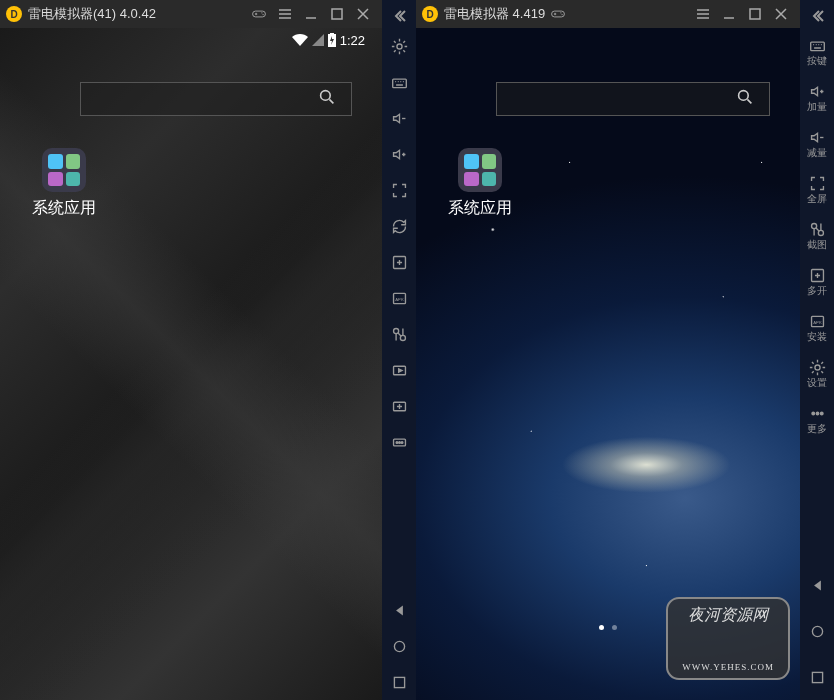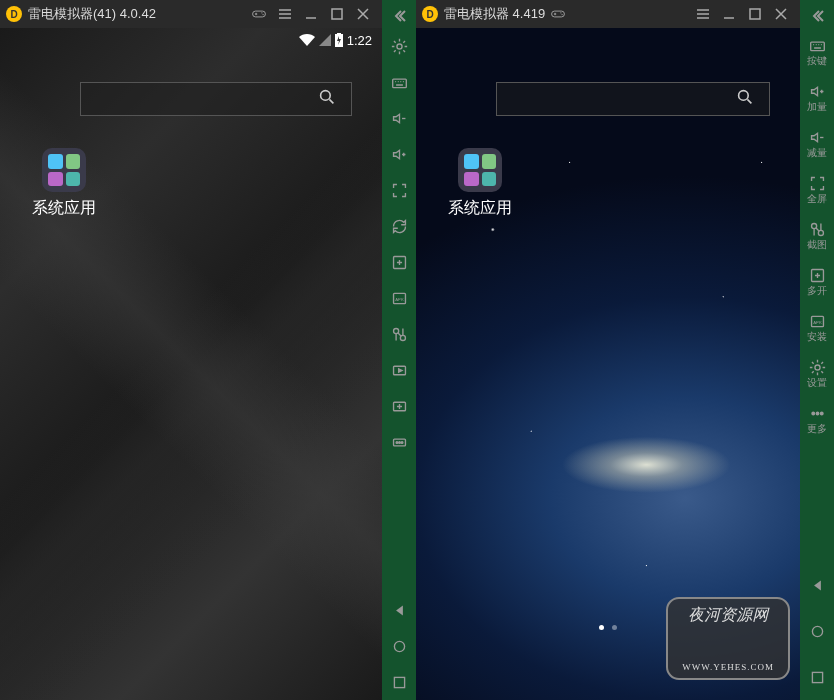--- a/index.html
+++ b/index.html
@@ -22,39 +22,39 @@
   linear-gradient(-45deg, transparent 30%, rgba(40,40,40,0.6) 45%, transparent 55%); }
 .screen-right { background: radial-gradient(ellipse 140% 60% at 70% 70%, #3a5a8a 0%, #1a3a6a 25%, #0a1a3a 50%, #050a1a 80%); }
 .screen-right::before { content: ''; position: absolute; inset: 0; background:
   radial-gradient(ellipse 120px 40px at 60% 65%, rgba(240,240,220,0.9) 0%, rgba(200,200,180,0.5) 30%, transparent 70%),
   radial-gradient(2px 2px at 20% 30%, white, transparent),
   radial-gradient(1px 1px at 40% 20%, white, transparent),
   radial-gradient(1px 1px at 80% 40%, white, transparent),
   radial-gradient(1px 1px at 60% 80%, white, transparent),
   radial-gradient(1px 1px at 30% 60%, white, transparent),
   radial-gradient(1px 1px at 90% 20%, white, transparent); }
-.statusbar { position: absolute; top: 0; left: 0; right: 2px; height: 24px; display: flex; align-items: center; justify-content: flex-end; padding: 0 8px; color: #fff; font-size: 13px; gap: 4px; z-index: 2; }
+.statusbar { position: absolute; top: 0; left: 0; right: 9px; height: 24px; display: flex; align-items: center; justify-content: flex-end; padding: 0 8px; color: #fff; font-size: 13px; gap: 4px; z-index: 2; }
 .statusbar .icon { display: flex; align-items: center; }
 .searchbox { position: absolute; top: 54px; left: 80px; right: 30px; height: 34px; border: 1px solid #555; background: rgba(30,30,30,0.5); display: flex; align-items: center; justify-content: flex-end; padding: 0 16px; z-index: 2; }
 .searchbox svg { width: 16px; height: 16px; stroke: #ccc; fill: none; stroke-width: 2; }
 .app-icon { position: absolute; top: 120px; left: 32px; width: 64px; text-align: center; z-index: 2; }
 .app-icon .folder { width: 44px; height: 44px; margin: 0 auto 6px; background: #3a3a4a; border-radius: 10px; display: grid; grid-template-columns: 1fr 1fr; grid-template-rows: 1fr 1fr; padding: 6px; gap: 3px; }
 .app-icon .folder .mini { border-radius: 3px; }
 .app-icon .folder .mini:nth-child(1) { background: #4fc3f7; }
 .app-icon .folder .mini:nth-child(2) { background: #81c784; }
 .app-icon .folder .mini:nth-child(3) { background: #ba68c8; }
 .app-icon .folder .mini:nth-child(4) { background: #4db6ac; }
 .app-icon .label { color: #fff; font-size: 16px; }
 .page-dots { position: absolute; bottom: 70px; left: 0; right: 0; display: flex; justify-content: center; gap: 8px; z-index: 2; }
 .page-dots .dot { width: 5px; height: 5px; border-radius: 50%; background: rgba(255,255,255,0.4); }
 .page-dots .dot.active { background: #fff; }
 .watermark { position: absolute; bottom: 20px; right: 10px; z-index: 3; padding: 6px 14px; border: 2px solid #888; border-radius: 13px; background: rgba(50,50,50,0.8); color: #ddd; text-align: center; font-family: serif; }
 .watermark .line1 { font-size: 16px; font-style: italic; }
 .watermark .line2 { font-size: 9px; letter-spacing: 1px; margin-top: 36px; }
-.sidebar { width: 34px; background: #14532d; display: flex; flex-direction: column; align-items: center; padding-top: 4px; }
+.sidebar { width: 34px; background: #0f172a; display: flex; flex-direction: column; align-items: center; padding-top: 4px; }
 .sidebar.labeled { width: 34px; }
 .sidebar .tool { width: 34px; height: 36px; display: flex; flex-direction: column; align-items: center; justify-content: center; color: #999; cursor: pointer; font-size: 10px; gap: 2px; }
 .sidebar .tool svg { width: 17px; height: 17px; stroke: currentColor; fill: none; stroke-width: 1.6; }
 .sidebar .tool.filled svg { fill: currentColor; stroke: none; }
 .sidebar.labeled .tool { height: 46px; }
 .sidebar .sep { flex: 1; }
 .sidebar .label { font-size: 10px; line-height: 1; }
 .chevron-top { width: 34px; height: 24px; display: flex; align-items: center; justify-content: center; color: #999; cursor: pointer; }
 .chevron-top svg { width: 14px; height: 14px; stroke: currentColor; fill: none; stroke-width: 2; }
 </style>

